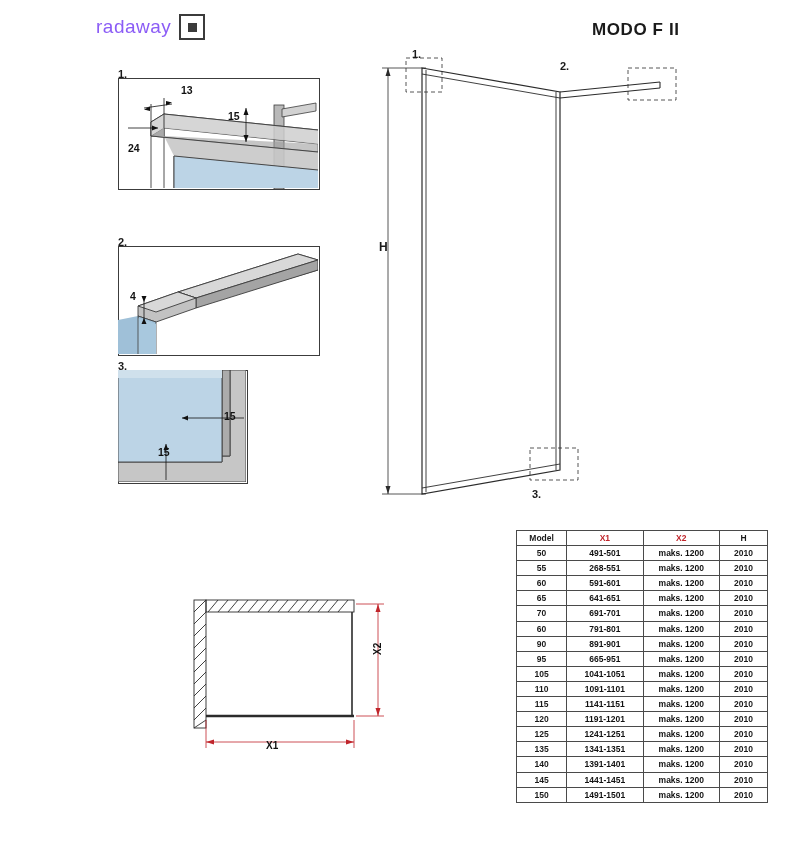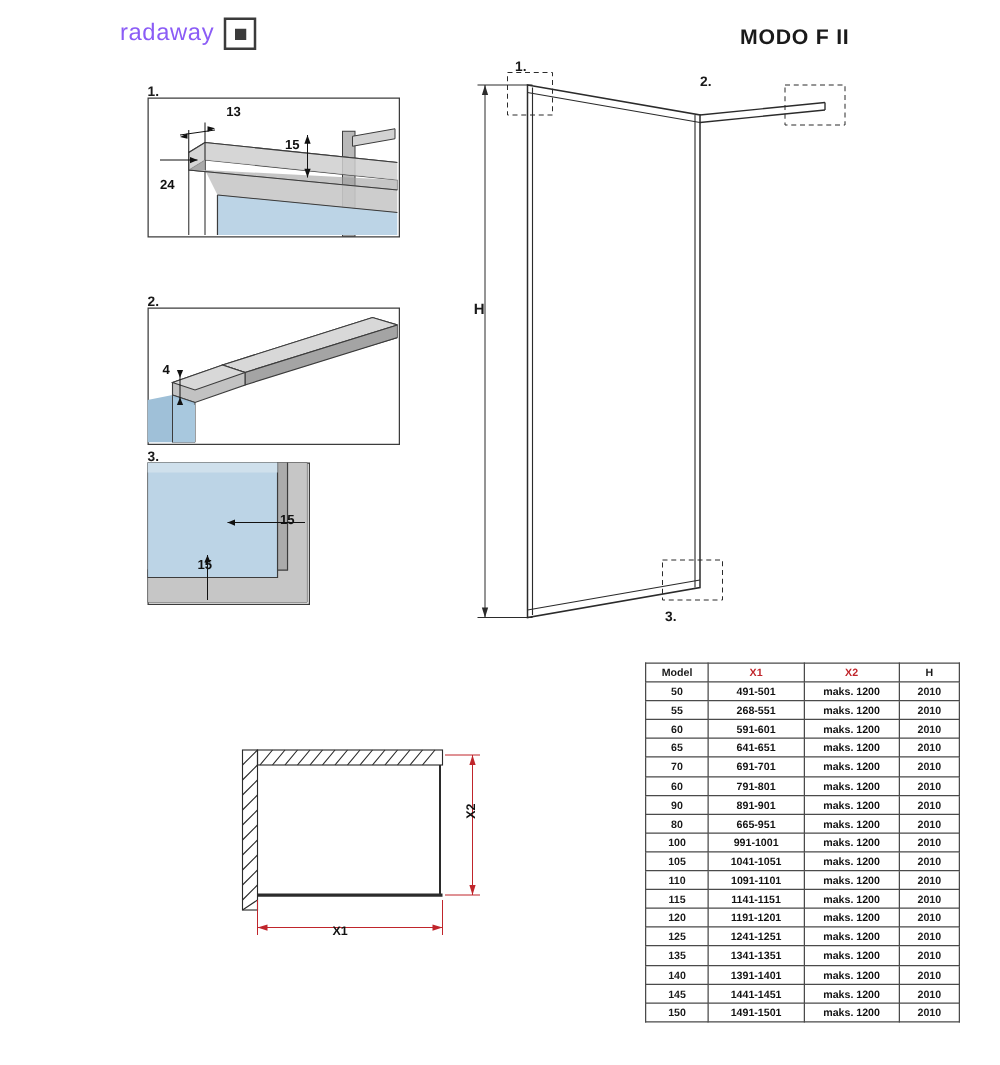--- a/index.html
+++ b/index.html
@@ -371,28 +371,22 @@
           <td class="col-x2">maks. 1200</td>
           <td class="col-h">2010</td>
         </tr>
         <tr>
           <td class="col-model">90</td>
           <td class="col-x1">891-901</td>
           <td class="col-x2">maks. 1200</td>
           <td class="col-h">2010</td>
         </tr>
         <tr>
-          <td class="col-model">80</td>
+          <td class="col-model">95</td>
           <td class="col-x1">665-951</td>
-          <td class="col-x2">maks. 1200</td>
-          <td class="col-h">2010</td>
-        </tr>
-        <tr>
-          <td class="col-model">100</td>
-          <td class="col-x1">991-1001</td>
           <td class="col-x2">maks. 1200</td>
           <td class="col-h">2010</td>
         </tr>
         <tr>
           <td class="col-model">105</td>
           <td class="col-x1">1041-1051</td>
           <td class="col-x2">maks. 1200</td>
           <td class="col-h">2010</td>
         </tr>
         <tr>

